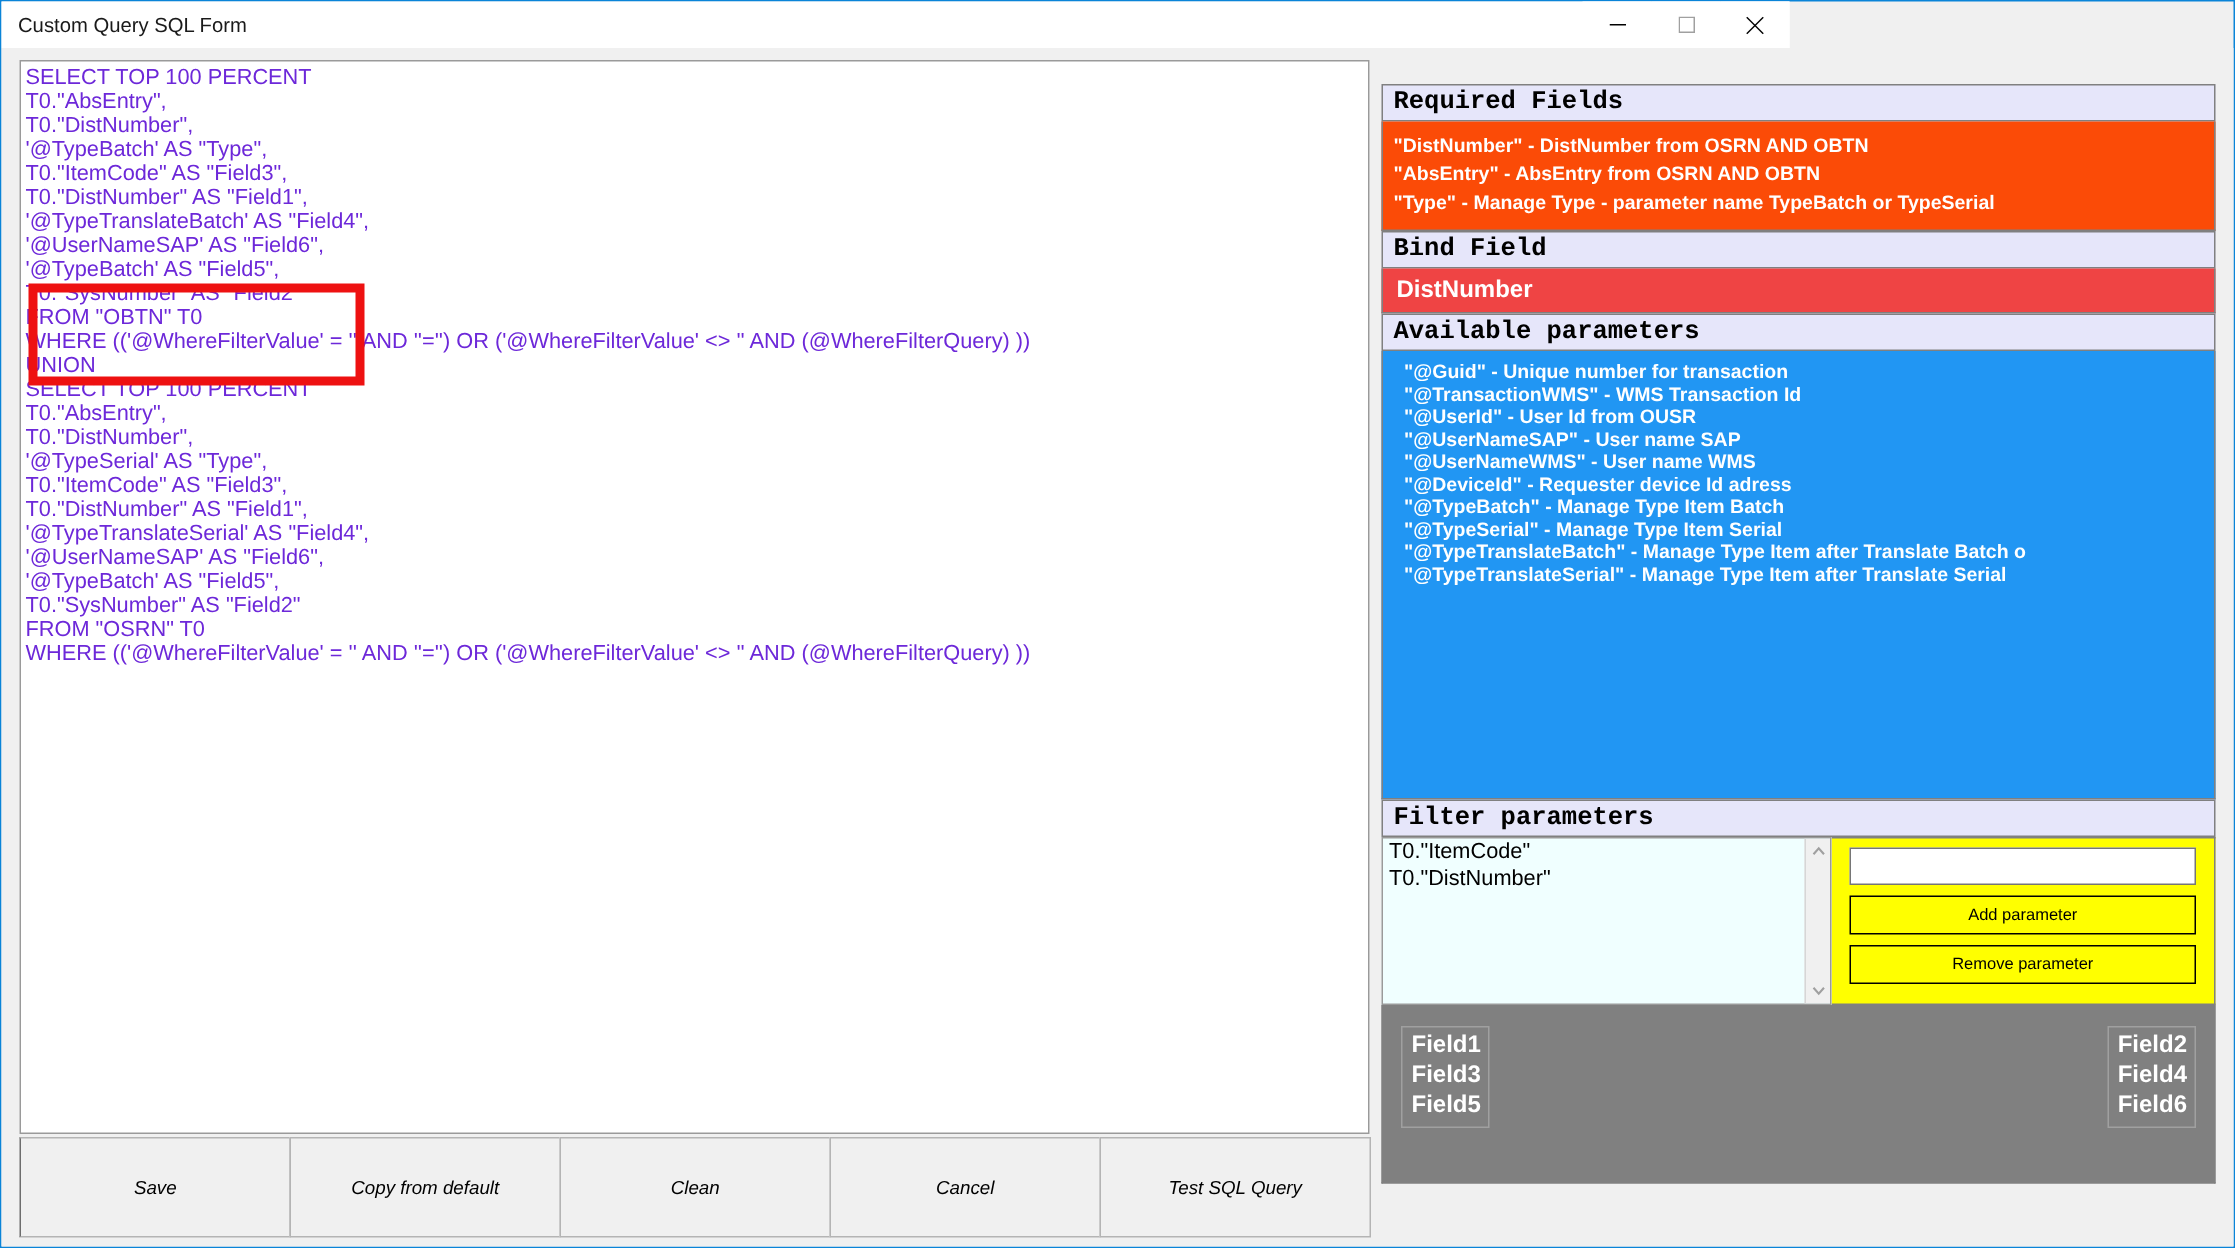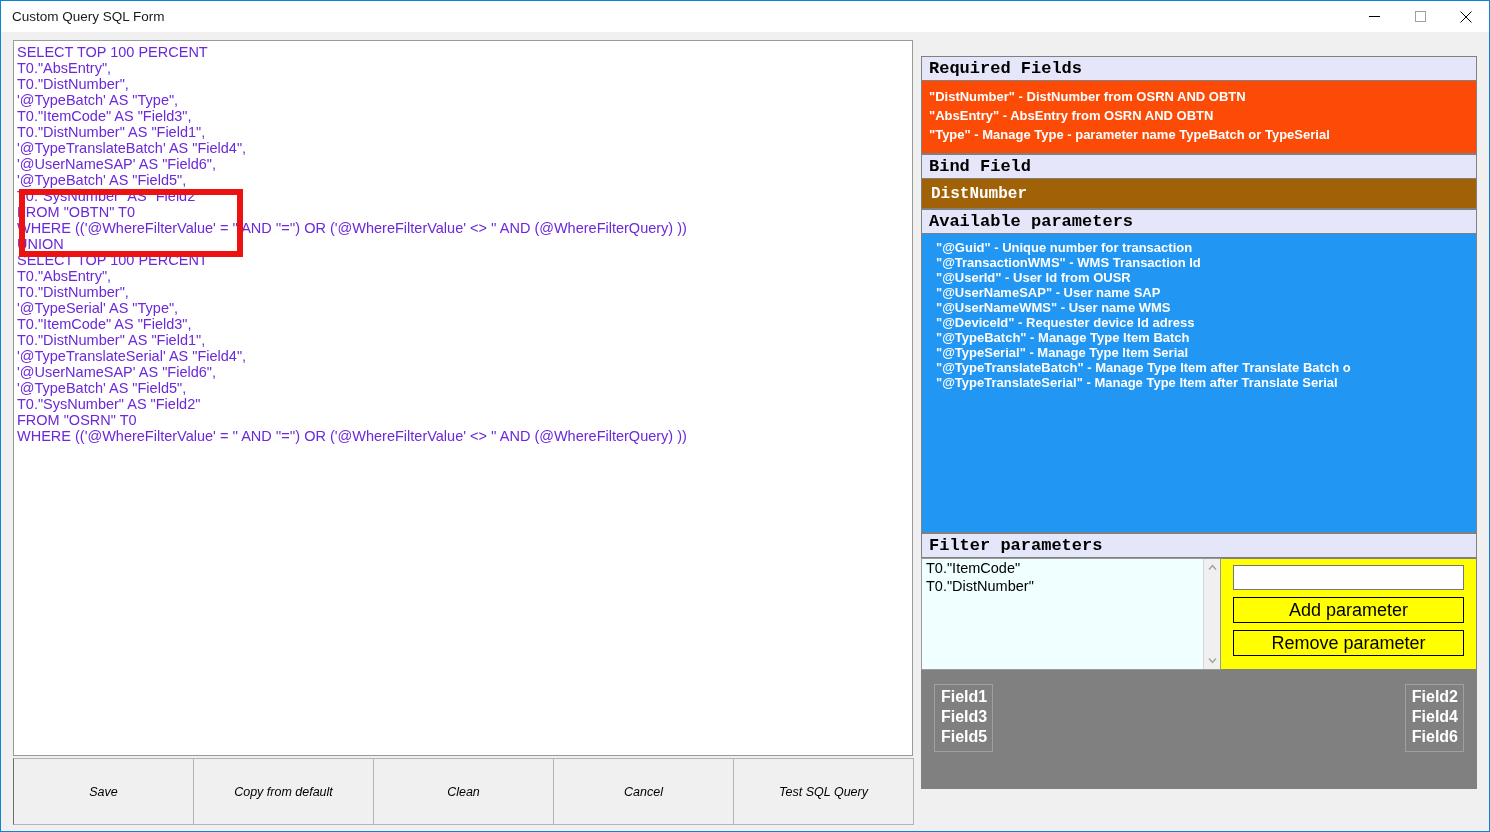--- a/index.html
+++ b/index.html
@@ -15,21 +15,21 @@
   #window {
     position: relative;
     width: 1490px; height: 832px;
     background: #f0f0f0;
     border: 1px solid #0a84d8;
   }
 
   
   #titlebar {
     position: absolute; left: 0; top: 0;
-    width: 1488px; height: 31px;
+    width: 1192px; height: 31px;
     background: #ffffff;
     display: flex; align-items: center;
   }
   #title-text {
     margin-left: 11px;
     font-size: 13.5px;
     color: #1a1a1a;
     white-space: nowrap;
   }
   #caption-buttons {
@@ -129,26 +129,25 @@
   .req-line {
     color: #ffffff;
     font-size: 13px;
     font-weight: bold;
     line-height: 19px;
     white-space: nowrap;
   }
 
   
   #bind-field-box {
-    background: #a16207;
+    background: #ef4444;
     border: 1px solid #808080;
     border-top: none;
     height: 30px;
     padding: 3px 0 0 9px;
-    font-family: Liberation Mono, monospace;
   }
   #bind-field-value {
     color: #ffffff;
     font-size: 16px;
     font-weight: bold;
     line-height: 24px;
   }
 
   
   #available-params-box {
@@ -212,21 +211,21 @@
     font-size: 13px;
     padding: 0 4px;
   }
   .yellow-btn {
     display: block;
     width: 100%; height: 26px;
     margin-top: 7px;
     background: #ffff00;
     border: 1px solid #000000;
     font-family: "Liberation Sans", sans-serif;
-    font-size: 18px;
+    font-size: 11px;
     color: #000000;
     cursor: pointer;
   }
 
   
   #fields-position-box {
     background: #808080;
     border: 1px solid #808080;
     border-top: none;
     height: 119px;

